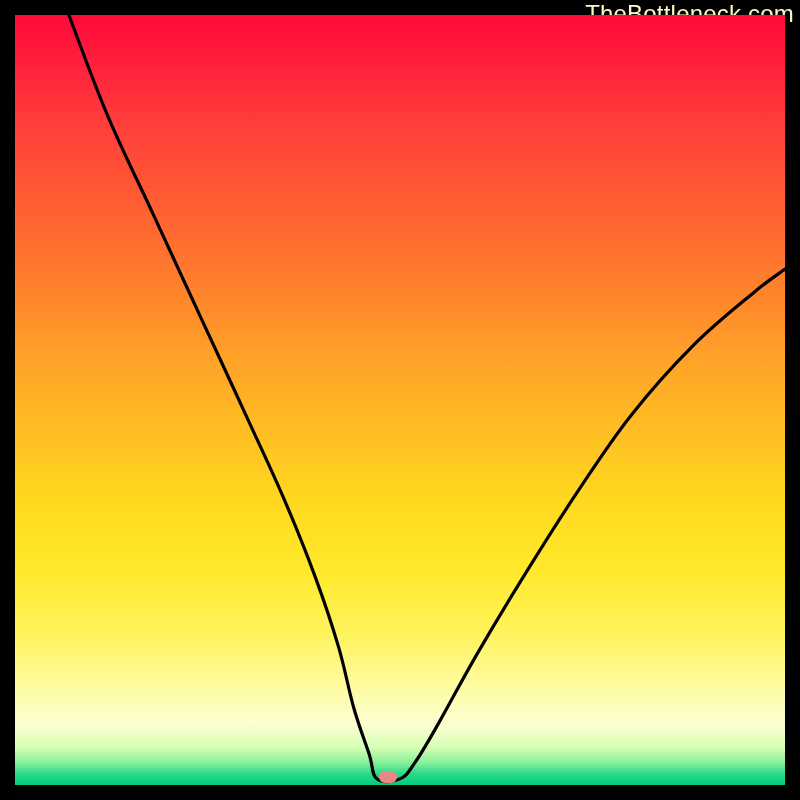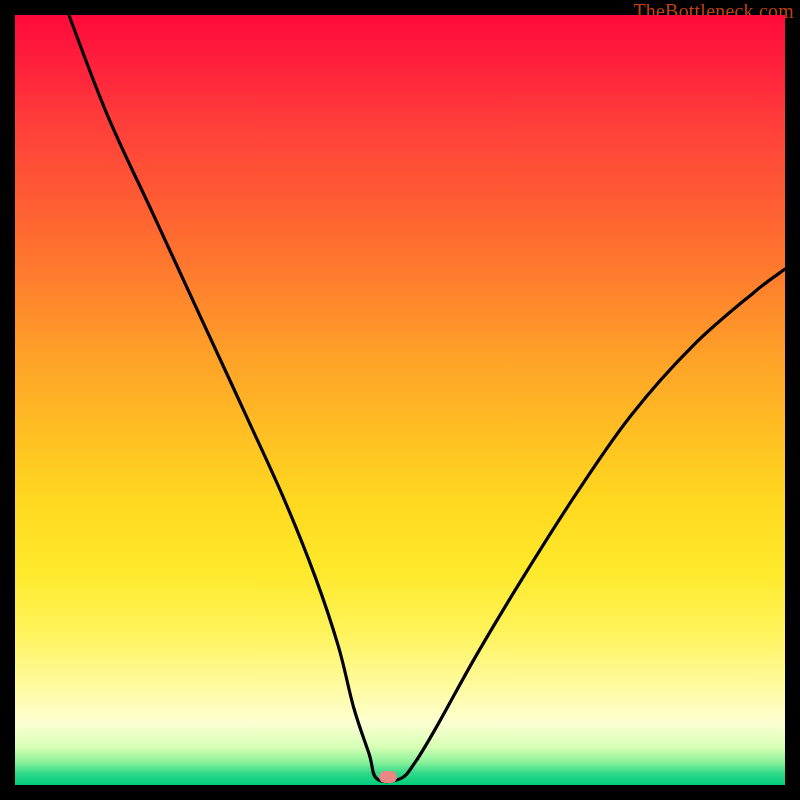--- a/index.html
+++ b/index.html
@@ -56,26 +56,25 @@
     width: 18px;
     height: 12px;
     border-radius: 6px / 6px;
     background: #e98784;
     transform: translate(-50%, -50%);
   }
   .watermark {
     position: absolute;
     top: 0px;
     right: 6px;
-    color: #c2410c;
-    font-size: 20px;
+    color: #fef9c3;
+    font-size: 24px;
     font-weight: 500;
     letter-spacing: 0.2px;
     user-select: none;
-    font-family: Liberation Serif, serif;
   }
 </style>
 </head>
 <body>
 
 <div class="frame">
   <div class="watermark">TheBottleneck.com</div>
 
   <div class="plot-area">
     <svg class="curve" viewBox="0 0 770 770" preserveAspectRatio="none">

